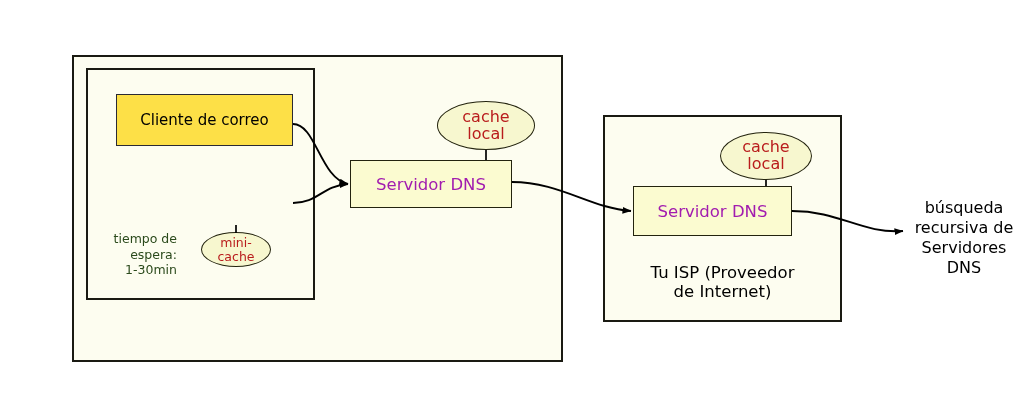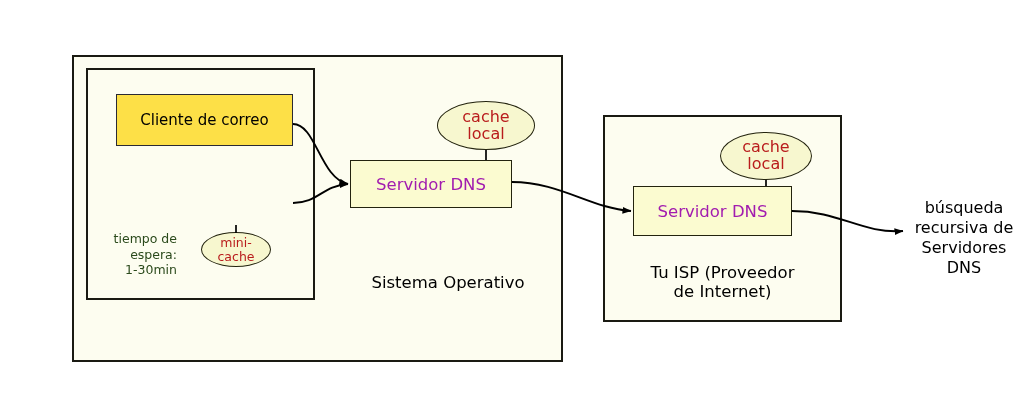--- a/index.html
+++ b/index.html
@@ -103,21 +103,20 @@
 </style>
 </head>
 <body>
 
 <div id="diagram-root">
 
   <div class="node region" style="left:72px; top:55px; width:491px; height:307px;"></div>
 
   <div class="node region" style="left:86px; top:68px; width:229px; height:232px; background:#fdfdf0;"></div>
 
-  <div class="region-label" style="left:340px; top:274px; width:216px;">Sistema Operativo</div>
 
   <div class="node client-box" style="left:116px; top:94px; width:177px; height:52px;">
     <span>Cliente de correo</span>
   </div>
 
 
   <div class="node cache-ellipse small" style="left:201px; top:232px; width:70px; height:35px;">
     <span>mini-
 cache</span>
   </div>

